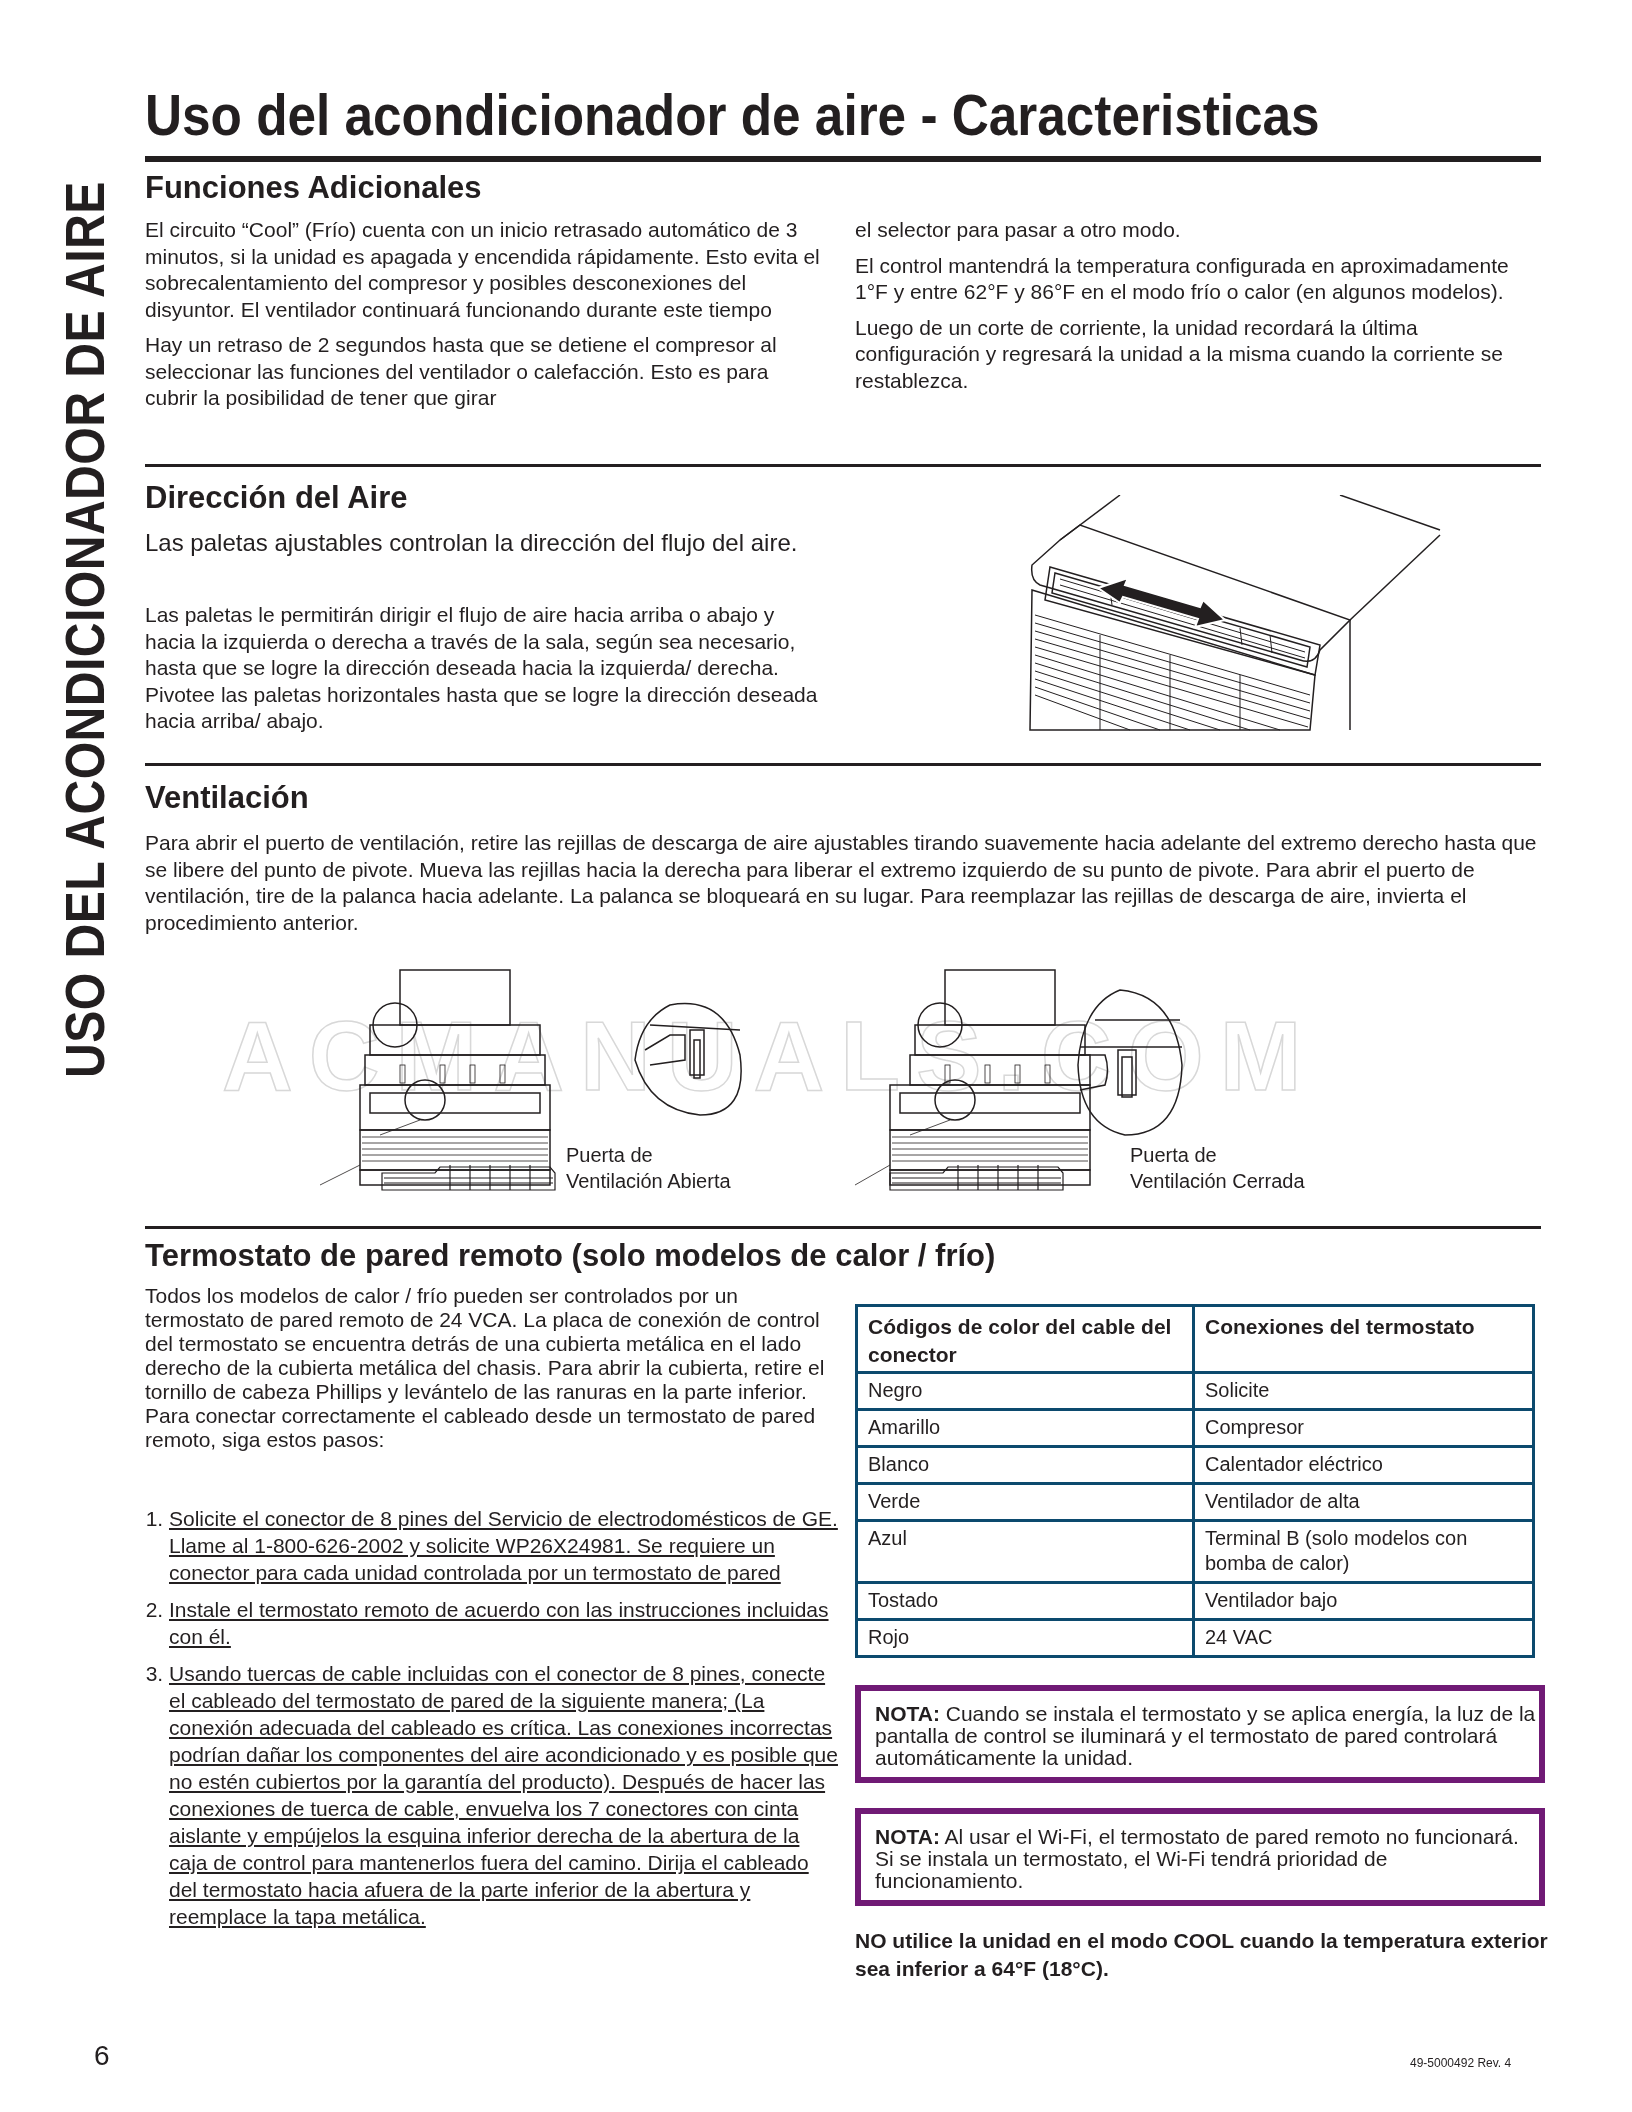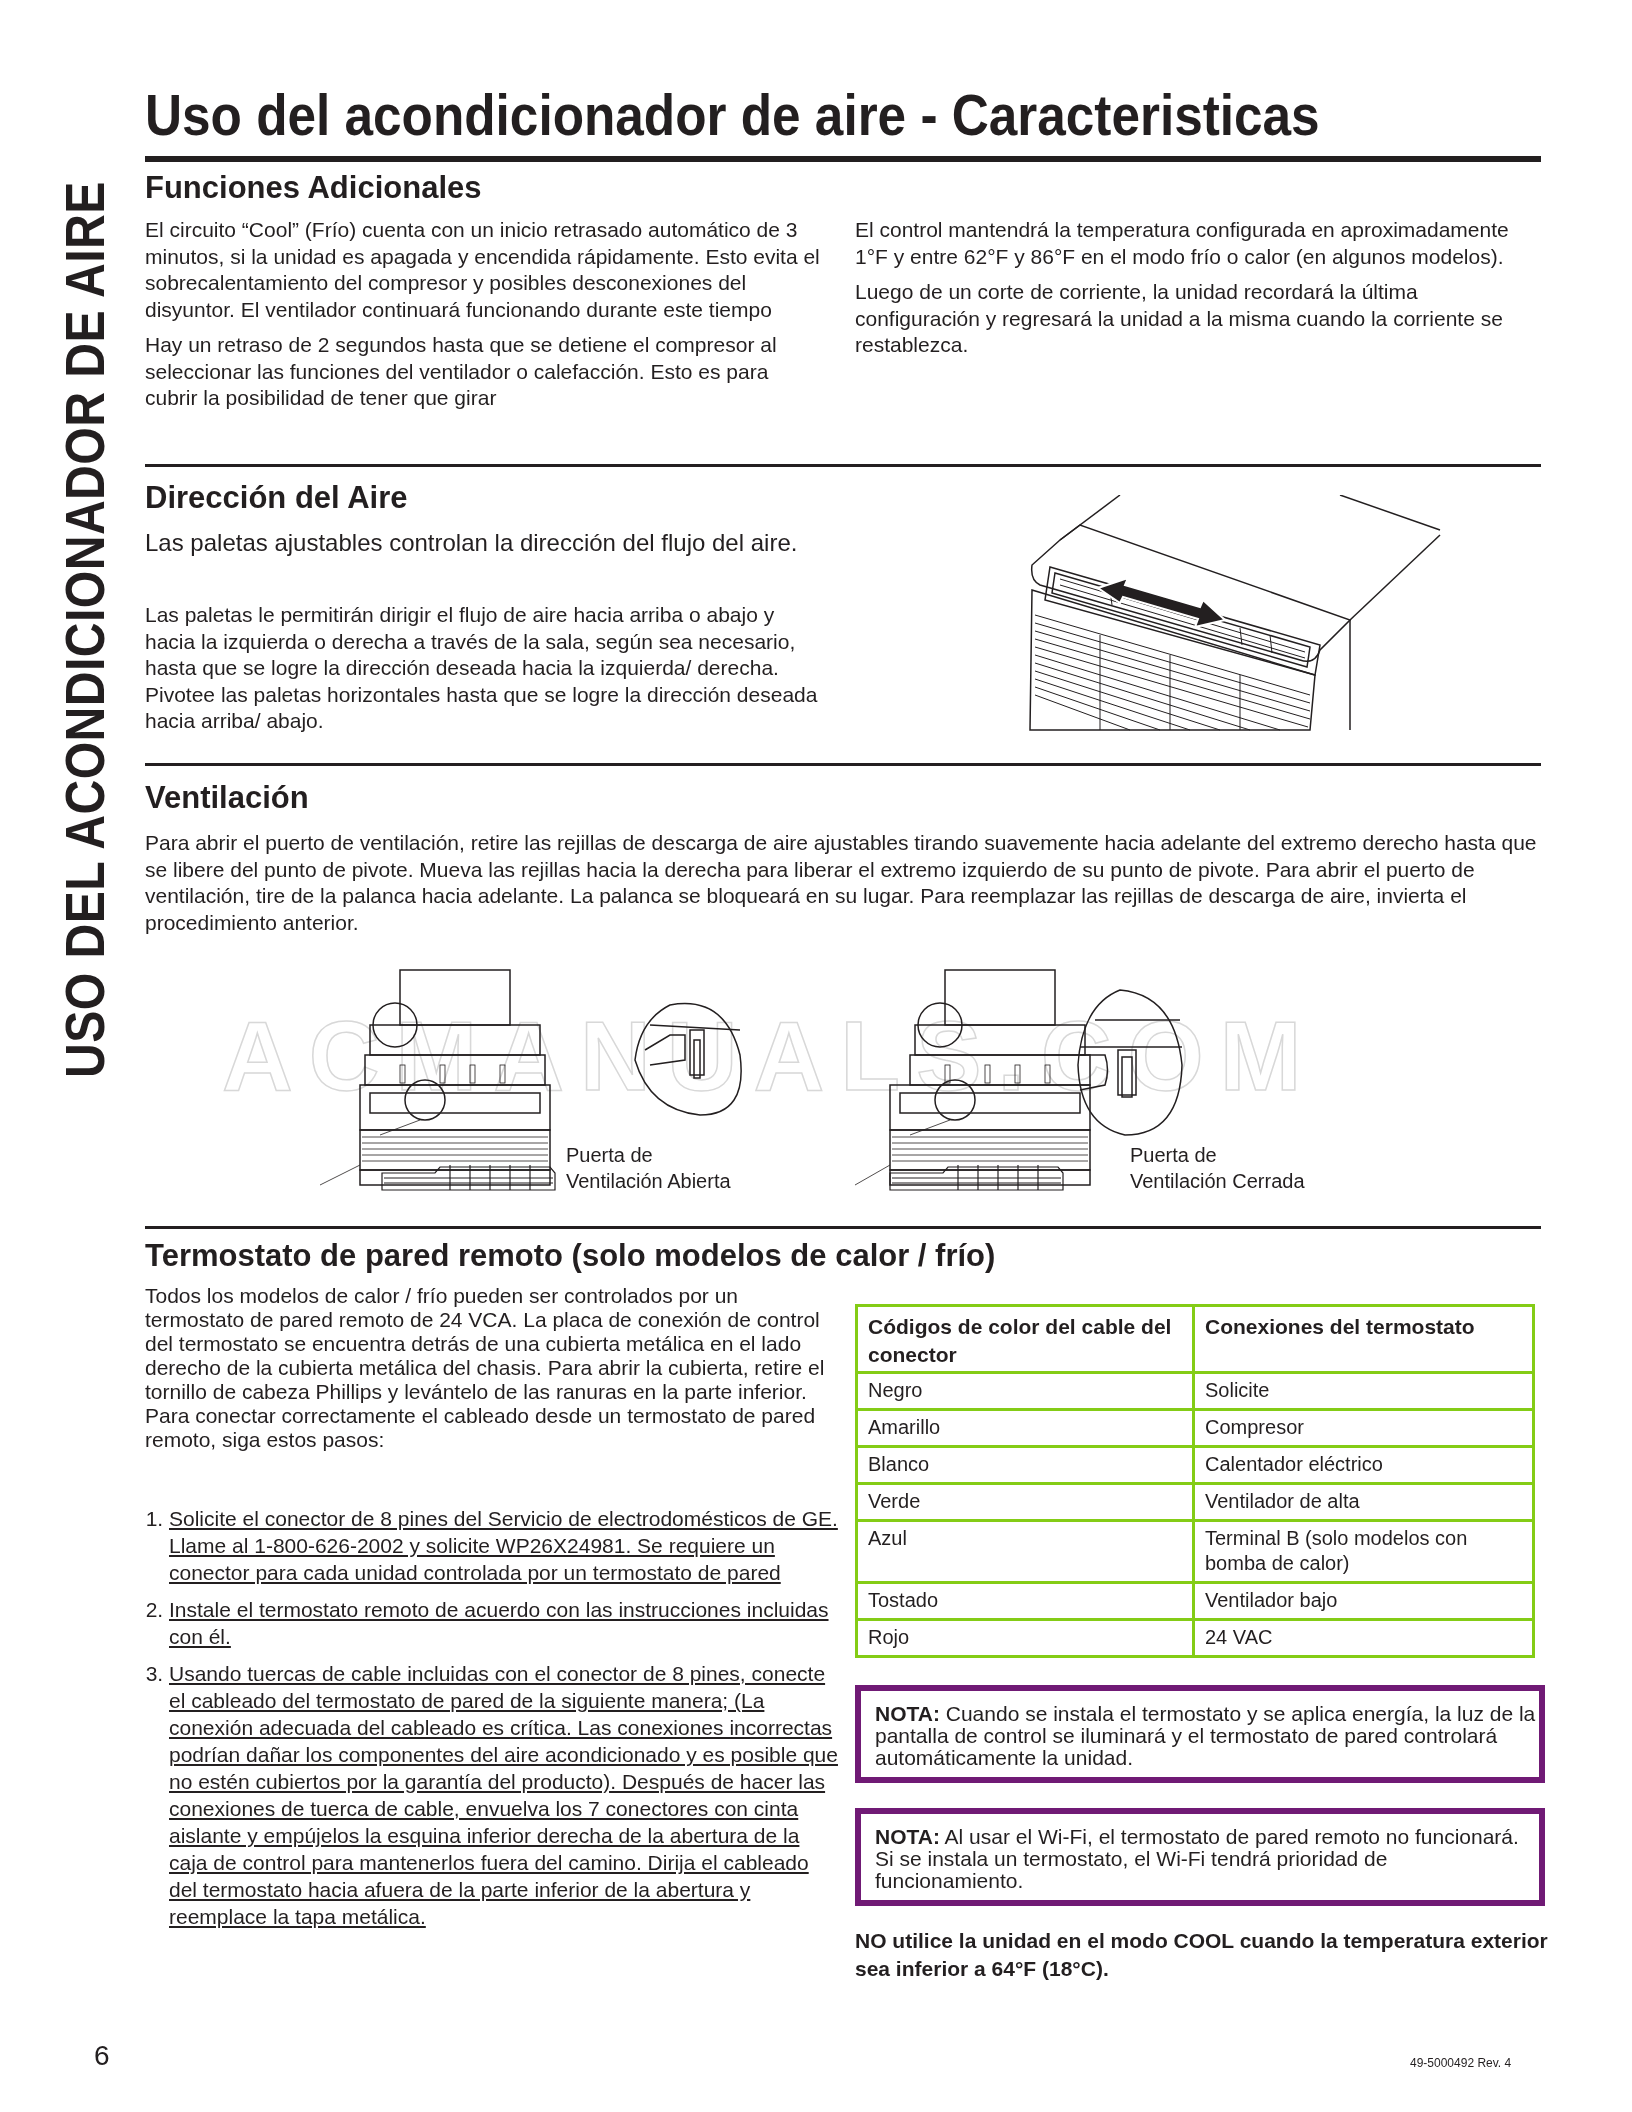--- a/index.html
+++ b/index.html
@@ -14,21 +14,21 @@
   .rule-thick { position: absolute; left: 145px; width: 1396px; height: 6px; background: #231f20; }
   .rule { position: absolute; left: 145px; width: 1396px; height: 3px; background: #231f20; }
   .h2 { position: absolute; margin: 0; font-size: 31px; font-weight: bold; white-space: nowrap; transform-origin: 0 0; }
   .p { position: absolute; margin: 0; font-size: 21px; line-height: 26.5px; }
   .p-lg { font-size: 24px; line-height: 32px; }
   .col { position: absolute; }
   .col p { margin: 0 0 9px 0; font-size: 21px; line-height: 26.5px; }
   .illus { position: absolute; }
   .caption { position: absolute; font-size: 20px; line-height: 26px; }
   table.wire { position: absolute; left: 855px; top: 1304px; width: 680px; border-collapse: collapse; }
-  table.wire th, table.wire td { border: 3px solid #84cc16; text-align: left; vertical-align: top;
+  table.wire th, table.wire td { border: 3px solid #0c4a6e; text-align: left; vertical-align: top;
       padding: 4px 10px 5px 10px; font-size: 20px; line-height: 25px; }
   table.wire th { font-weight: bold; font-size: 21px; line-height: 28px; padding-top: 6px; padding-bottom: 2px; }
   table.wire th:first-child, table.wire td:first-child { width: 314px; }
   .note-box { position: absolute; left: 855px; width: 664px; border: 6px solid #701a75;
               padding: 12px 0 8px 14px; font-size: 21px; line-height: 22px; }
   .note-box b { font-weight: bold; }
   .warn { position: absolute; left: 855px; top: 1927px; width: 700px; font-weight: bold; font-size: 21px; line-height: 28px; }
   ol.steps { position: absolute; left: 145px; top: 1505px; width: 670px; margin: 0; padding: 0 0 0 24px; font-size: 21px; line-height: 27px; }
   ol.steps li { margin-bottom: 10px; padding-left: 0; text-decoration: underline; }
   .page-num { position: absolute; left: 94px; top: 2040px; font-size: 28px; }
@@ -43,20 +43,21 @@
 
 <h1 class="page-title">Uso del acondicionador de aire -  Caracteristicas</h1>
 <div class="rule-thick" style="top:156px;"></div>
 
 <h2 class="h2" style="left:145px; top:170px;">Funciones Adicionales</h2>
 <div class="col" style="left:145px; top:217px; width:680px;">
   <p>El circuito “Cool” (Frío) cuenta con un inicio retrasado automático de 3 minutos, si la unidad es apagada y encendida rápidamente. Esto evita el sobrecalentamiento del compresor y posibles desconexiones del disyuntor. El ventilador continuará funcionando durante este tiempo</p>
   <p>Hay un retraso de 2 segundos hasta que se detiene el compresor al seleccionar las funciones del ventilador o calefacción. Esto es para cubrir la posibilidad de tener que girar</p>
 </div>
 <div class="col" style="left:855px; top:217px; width:660px;">
+  <p>el selector para pasar a otro modo.</p>
   <p>El control mantendrá la temperatura configurada en aproximadamente 1°F y entre 62°F y 86°F en el modo frío o calor (en algunos modelos).</p>
   <p>Luego de un corte de corriente, la unidad recordará la última configuración y regresará la unidad a la misma cuando la corriente se restablezca.</p>
 </div>
 <div class="rule" style="top:464px;"></div>
 
 <h2 class="h2" style="left:145px; top:480px;">Dirección del Aire</h2>
 <p class="p p-lg" style="left:145px; top:527px; width:680px;">Las paletas ajustables controlan la dirección del flujo del aire.</p>
 <p class="p" style="left:145px; top:602px; width:680px;">Las paletas le permitirán dirigir el flujo de aire hacia arriba o abajo y hacia la izquierda o derecha a través de la sala, según sea necesario, hasta que se logre la dirección deseada hacia la izquierda/ derecha. Pivotee las paletas horizontales hasta que se logre la dirección deseada hacia arriba/ abajo.</p>
 
 <svg class="illus" style="left:1020px; top:495px;" width="520" height="240" viewBox="0 0 520 240">

